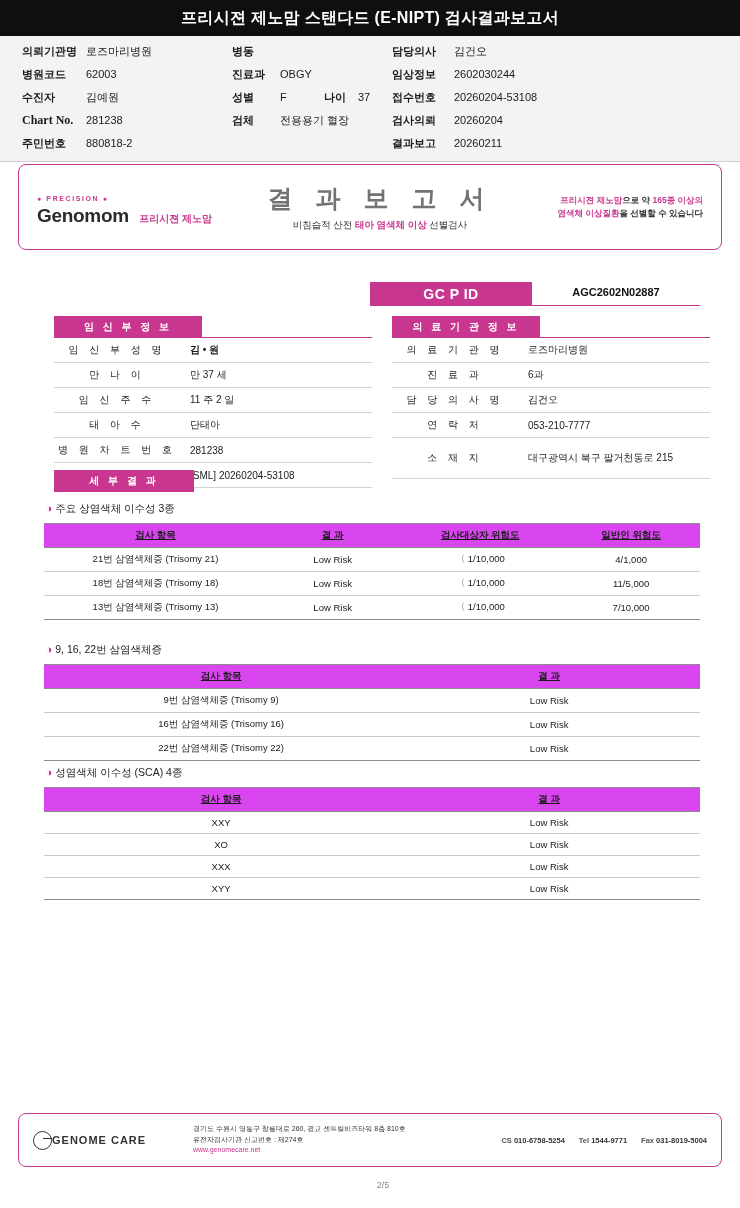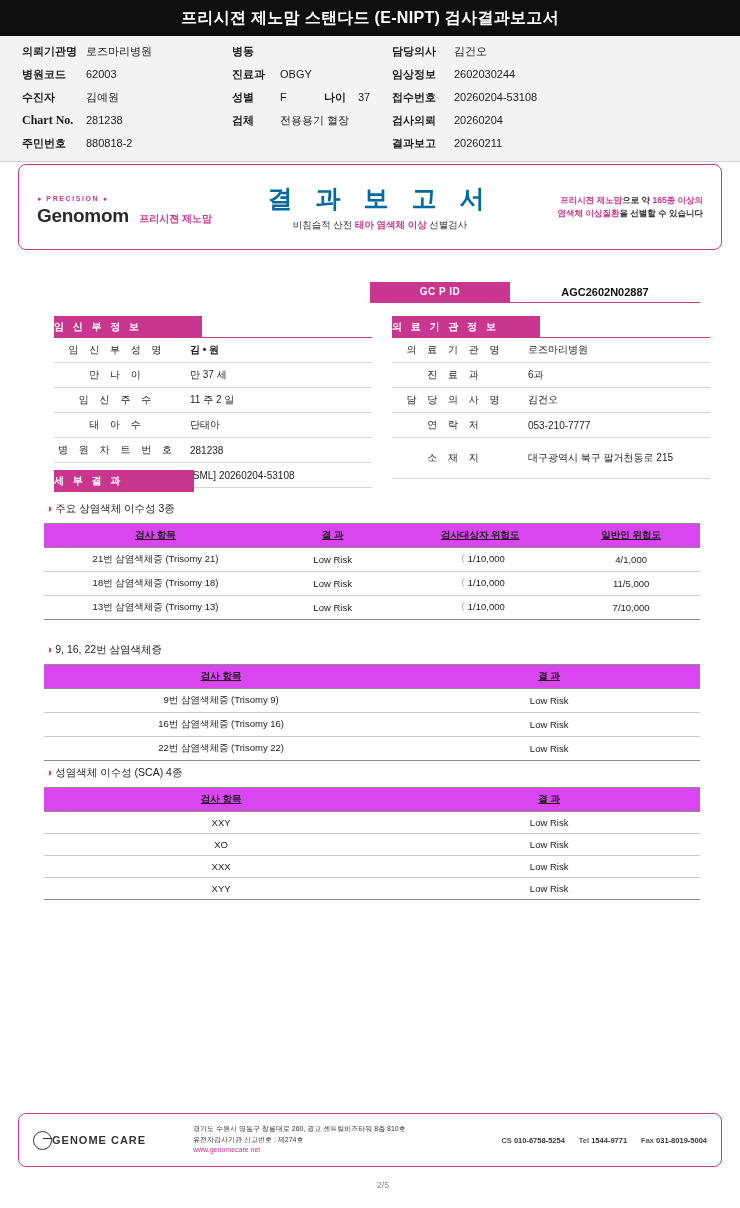--- a/index.html
+++ b/index.html
@@ -88,21 +88,21 @@
     margin-left: 6px;
   }
   .brand-center {
     flex: 1;
     text-align: center;
   }
   .brand-center .big {
     font-size: 25px;
     font-weight: bold;
     letter-spacing: 8px;
-    color: #0369a1;
+    color: #737373;
   }
   .brand-center .sub {
     font-size: 9.5px;
     color: #333;
     margin-top: 4px;
   }
   .brand-center .sub .hl { color: #c9368f; font-weight: bold; }
   .brand-right {
     width: 190px;
     font-size: 8.5px;
@@ -118,23 +118,23 @@
     position: absolute;
     left: 352px;
     top: 118px;
     width: 330px;
     display: flex;
     align-items: stretch;
   }
   .gcp-label {
     background: #c9368f;
     color: #fff;
-    font-size: 10px;
-    font-weight: bold;
-    width: 140px;
+    font-size: 14px;
+    font-weight: bold;
+    width: 162px;
     text-align: center;
     padding: 4px 0;
     letter-spacing: .5px;
   }
   .gcp-value {
     flex: 1;
     text-align: center;
     font-size: 11px;
     font-weight: bold;
     color: #111;
@@ -142,20 +142,21 @@
     padding: 4px 0;
   }
 
   
   .sec-head {
     background: #c9368f;
     color: #fff;
     font-size: 10px;
     font-weight: bold;
     letter-spacing: 3px;
+    text-align: center;
     padding: 4px 0 3px 0;
   }
   .sec-head-wrap { border-bottom: 1.3px solid #c9368f; }
 
   
   .two-col {
     position: absolute;
     left: 36px;
     top: 152px;
     width: 656px;

